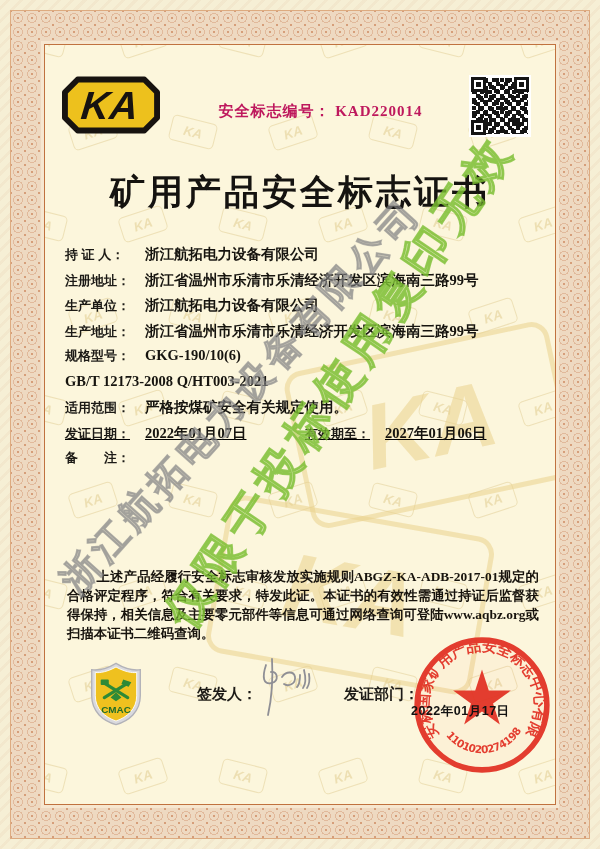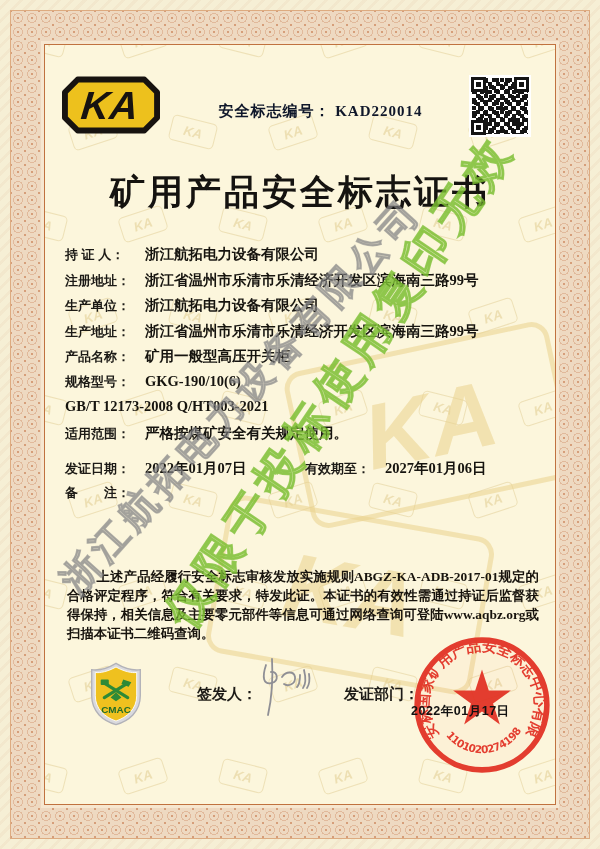--- a/index.html
+++ b/index.html
@@ -18,41 +18,41 @@
   .pattern{position:absolute;inset:0;z-index:0;pointer-events:none;overflow:hidden;}
   .ka-tile{position:absolute;width:44px;height:24px;border:1.5px solid rgba(205,175,95,.30);
         border-radius:5px;display:flex;align-items:center;justify-content:center;
         font-weight:700;font-style:italic;font-size:13px;color:rgba(205,175,95,.33);}
   .ka-tile--large{width:260px;height:150px;border-width:5px;border-radius:18px;font-size:92px;
         border-color:rgba(233,210,140,.55);color:rgba(233,210,140,.55);}
   .content{position:absolute;inset:0;z-index:2;}
   
   .ka-logo{position:absolute;left:17px;top:30px;width:98px;height:60px;}
   .cert-no{position:absolute;left:0;right:0;top:57px;text-align:center;font-size:15px;
-        color:#0f172a;font-family:"Liberation Serif",serif;font-weight:600;letter-spacing:1px;padding-left:41px;}
+        color:#be185d;font-family:"Liberation Serif",serif;font-weight:600;letter-spacing:1px;padding-left:41px;}
   .qr{position:absolute;right:24px;top:30px;width:62px;height:62px;background:#fff;padding:2px;
         box-sizing:border-box;}
   .qr-mod{position:absolute;inset:3px;background-color:#fff;
         background-image:
           repeating-conic-gradient(#141414 0% 25%,rgba(0,0,0,0) 25% 50%),
           repeating-conic-gradient(rgba(0,0,0,0) 0% 30%,#141414 30% 50%);
         background-size:8px 8px,11px 11px;}
   .finder{position:absolute;width:15px;height:15px;border:3px solid #141414;background:#fff;box-sizing:border-box;}
   .finder::after{content:"";position:absolute;inset:2px;background:#141414;}
   .f-tl{left:2px;top:2px}.f-tr{right:2px;top:2px}.f-bl{left:2px;bottom:2px}
   
   .title{position:absolute;left:0;right:0;top:124px;text-align:center;font-size:35px;font-weight:900;
         color:#151310;letter-spacing:3px;}
   
   .fields{position:absolute;left:20px;right:14px;top:200px;}
   .field-row{height:17px;margin-bottom:8.5px;display:flex;align-items:baseline;white-space:nowrap;}
   .f-label{min-width:80px;font-size:13px;font-weight:700;color:#1c1a16;flex:none;}
   .f-label--wide{min-width:0;margin-right:14px;}
   .f-value{font-size:14.5px;font-weight:700;color:#16140f;font-family:"Liberation Serif",serif;}
-  .row-dates{margin-top:18px;}
+  .row-dates{margin-top:8px;text-decoration:underline;}
   .v-issue{width:160px;flex:none;}
   .row-remark{margin-top:6px;}
   
   .statement{position:absolute;left:22px;right:16px;top:522px;font-size:13.4px;line-height:19px;
         font-weight:700;color:#17130d;text-align:justify;text-indent:2.2em;
         font-family:"Liberation Serif",serif;}
   
   .cmac{position:absolute;left:44px;top:616px;width:54px;height:66px;}
   .signer-label,.dept-label{position:absolute;top:640px;font-size:15px;font-weight:700;color:#1c1a16;}
   .signer-label{left:152px;text-align:center;}
@@ -165,24 +165,20 @@
         </div>
         <div class="field-row">
           <span class="f-label">生产单位：</span>
           <span class="f-value">浙江航拓电力设备有限公司</span>
         </div>
         <div class="field-row">
           <span class="f-label">生产地址：</span>
           <span class="f-value">浙江省温州市乐清市乐清经济开发区滨海南三路99号</span>
         </div>
         <div class="field-row">
-          <span class="f-label">产品名称：</span>
-          <span class="f-value">矿用一般型高压开关柜</span>
-        </div>
-        <div class="field-row">
           <span class="f-label">规格型号：</span>
           <span class="f-value">GKG-190/10(6)</span>
         </div>
         <div class="field-row">
           <span class="f-value">GB/T 12173-2008 Q/HT003-2021</span>
         </div>
         <div class="field-row">
           <span class="f-label">适用范围：</span>
           <span class="f-value">严格按煤矿安全有关规定使用。</span>
         </div>

